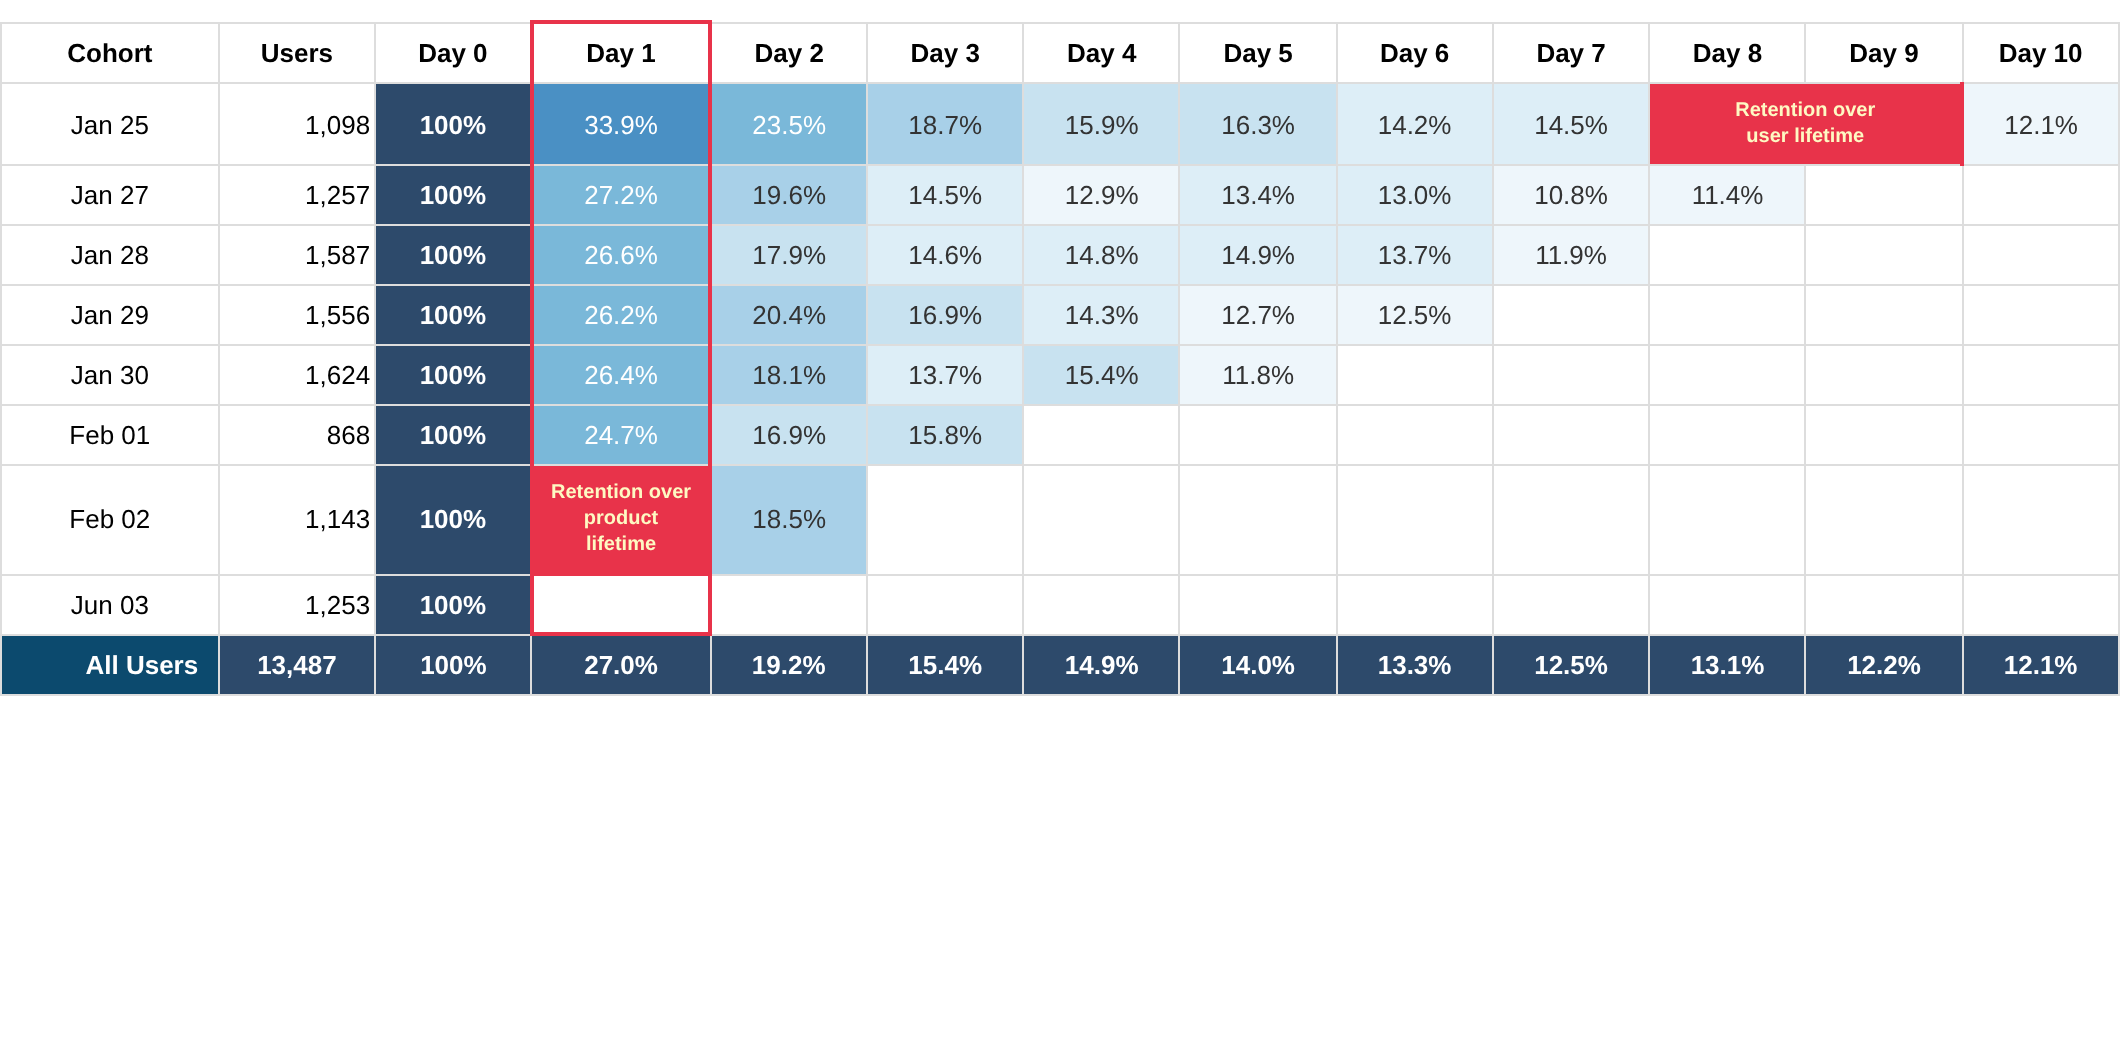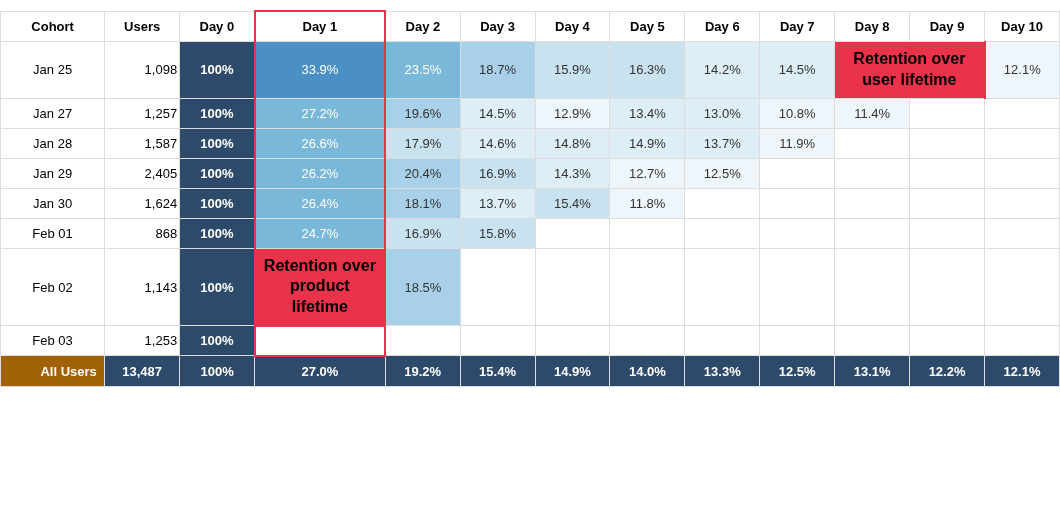--- a/index.html
+++ b/index.html
@@ -92,35 +92,35 @@
     }
     td.pale-blue {
       background: #eef6fb;
       color: #333;
     }
     td.empty {
       background: #fff;
     }
     td.red-label {
       background: #e8334a;
-      color: #000000;
-      font-weight: bold;
-      font-size: 16px;
+      color: #fef9c3;
+      font-weight: bold;
+      font-size: 10px;
       text-align: center;
       line-height: 1.3;
       margin-top: 48px;
     }
     tr.all-users td {
       background: #2d4a6b;
       color: #fff;
       font-weight: bold;
     }
     tr.all-users td.cohort-cell,
     tr.all-users td.users-cell {
-      background: #a16207;
+      background: #0c4a6e;
       color: #fff;
       text-align: center;
       padding-right: 4px;
       padding-left: 36px;
     }
   </style>
 </head>
 <body>
 
 <div class="header-row">
@@ -194,21 +194,21 @@
         <td class="very-light-blue">14.8%</td>
         <td class="very-light-blue">14.9%</td>
         <td class="very-light-blue">13.7%</td>
         <td class="pale-blue">11.9%</td>
         <td class="empty"></td>
         <td class="empty"></td>
         <td class="empty"></td>
       </tr>
       <tr>
         <td class="cohort-cell">Jan 29</td>
-        <td class="users-cell">2,405</td>
+        <td class="users-cell">1,556</td>
         <td class="dark-blue">100%</td>
         <td class="light-blue" style="border-left: 2px solid rgb(232, 51, 74); border-right: 2px solid rgb(232, 51, 74);">26.2%</td>
         <td class="lighter-blue">20.4%</td>
         <td class="lightest-blue">16.9%</td>
         <td class="very-light-blue">14.3%</td>
         <td class="pale-blue">12.7%</td>
         <td class="pale-blue">12.5%</td>
         <td class="empty"></td>
         <td class="empty"></td>
         <td class="empty"></td>
@@ -255,21 +255,21 @@
         <td class="empty"></td>
         <td class="empty"></td>
         <td class="empty"></td>
         <td class="empty"></td>
         <td class="empty"></td>
         <td class="empty"></td>
         <td class="empty"></td>
         <td class="empty"></td>
       </tr>
       <tr>
-        <td class="cohort-cell">Feb 03</td>
+        <td class="cohort-cell">Jun 03</td>
         <td class="users-cell">1,253</td>
         <td class="dark-blue">100%</td>
         <td class="empty" style="border-left: 2px solid rgb(232, 51, 74); border-right: 2px solid rgb(232, 51, 74); border-bottom: 2px solid rgb(232, 51, 74);"></td>
         <td class="empty"></td>
         <td class="empty"></td>
         <td class="empty"></td>
         <td class="empty"></td>
         <td class="empty"></td>
         <td class="empty"></td>
         <td class="empty"></td>

